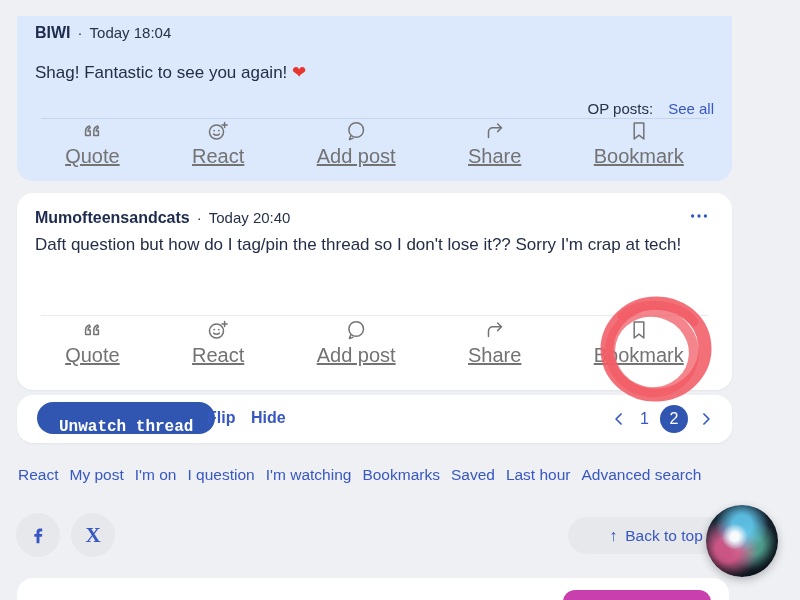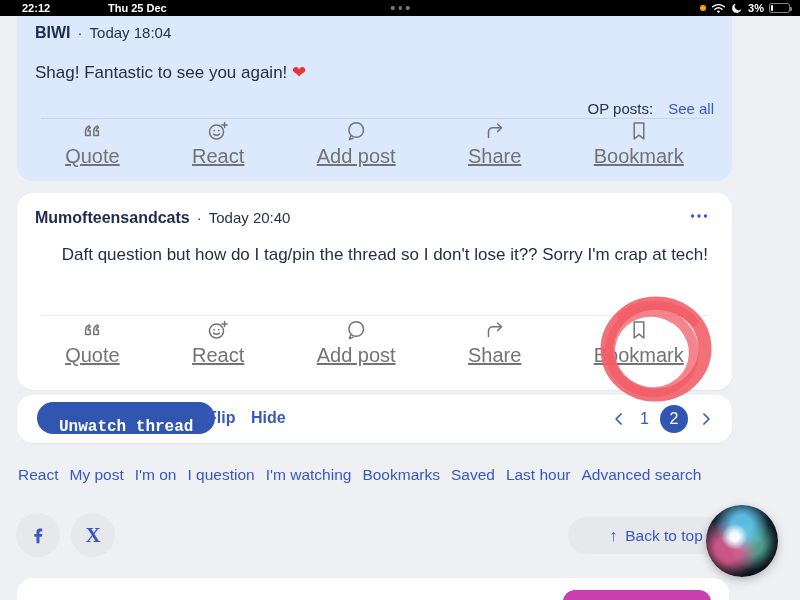--- a/index.html
+++ b/index.html
@@ -83,44 +83,20 @@
   .magenta-pill { position:absolute; left:563px; top:590px; width:148px; height:12px; border-radius:14px 14px 0 0; background:#ca3fae; cursor:pointer; }
   
   .annotation { position:absolute; left:592px; top:294px; pointer-events:none; }
   .heart { color:#e8352e; }
 </style>
 </head>
 <body>
 
 <div class="screen">
 
-  <div class="statusbar">
-    <span class="sb-time">22:12</span>
-    <span class="sb-date">Thu 25 Dec</span>
-    <span class="sb-dots">
-        <i></i>
-        <i></i>
-        <i></i>
-      </span>
-    <span class="sb-right">
-      <span class="sb-orange"></span>
-      <svg width="15" height="11" viewBox="0 0 24 18">
-        <path d="M2.5 6.2a14.5 14.5 0 0 1 19 0" fill="none" stroke="#fff" stroke-width="2.4" stroke-linecap="round"></path>
-        <path d="M6.2 10.2a9 9 0 0 1 11.6 0" fill="none" stroke="#fff" stroke-width="2.4" stroke-linecap="round"></path>
-        <path d="M12 16.5l-2.8-3.2a4.3 4.3 0 0 1 5.6 0z" fill="#fff"></path>
-      </svg>
-      <svg width="12" height="12" viewBox="0 0 24 24">
-        <path d="M20.5 14.2A9.2 9.2 0 1 1 9.8 3.5 7.3 7.3 0 0 0 20.5 14.2Z" fill="#fff" opacity=".95"></path>
-      </svg>
-      <span>3%</span>
-      <span class="sb-batt">
-          <i></i>
-        </span>
-    </span>
-  </div>
 
   <div class="card card-blue">
     <div class="post-head">
       <span class="post-author">BIWI</span>
       <span class="meta-sep">·</span>
       <span>Today 18:04</span>
     </div>
     <div class="post-body" style="top:44px;">
       <span>Shag! Fantastic to see you again!</span>
       <span class="heart">❤</span>
@@ -176,21 +152,21 @@
       <span class="meta-sep">·</span>
       <span>Today 20:40</span>
     </div>
     <div class="more-btn">
       <svg width="22" height="18" viewBox="0 0 24 18">
         <circle cx="5" cy="9" r="1.8" fill="currentColor"></circle>
         <circle cx="12" cy="9" r="1.8" fill="currentColor"></circle>
         <circle cx="19" cy="9" r="1.8" fill="currentColor"></circle>
       </svg>
     </div>
-    <div class="post-body" style="top:48px; line-height:27px;text-align:right;">
+    <div class="post-body" style="top:38px; line-height:27px;">
       <span>Daft question but how do I tag/pin the thread so I don't lose it?? Sorry I'm crap at tech!</span>
     </div>
     <div class="divider div-white" style="top:122px;"></div>
     <div class="actions" style="height:72px;">
       <div class="action">
         <svg width="24" height="24" viewBox="0 0 24 24">
           <path d="M9.4 7C7 8 5.6 9.7 5.6 12v4.6h4.6V12H7.9c0-1.5.8-2.6 2.3-3.3z M17.6 7c-2.4 1-3.8 2.7-3.8 5v4.6h4.6V12h-2.3c0-1.5.8-2.6 2.3-3.3z" fill="none" stroke="currentColor" stroke-width="1.5" stroke-linejoin="round"></path>
         </svg>
         <span>Quote</span>
       </div>

